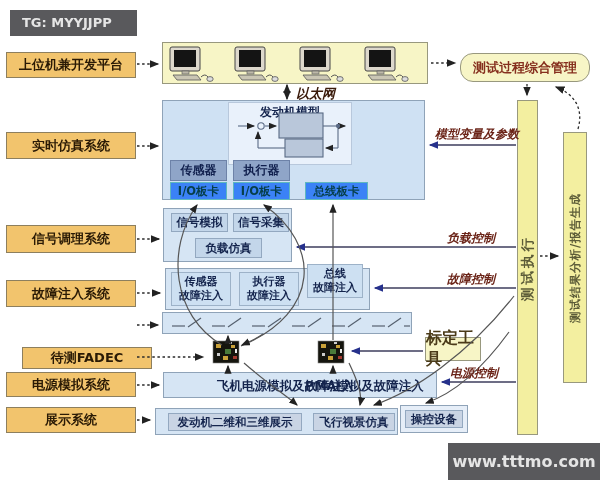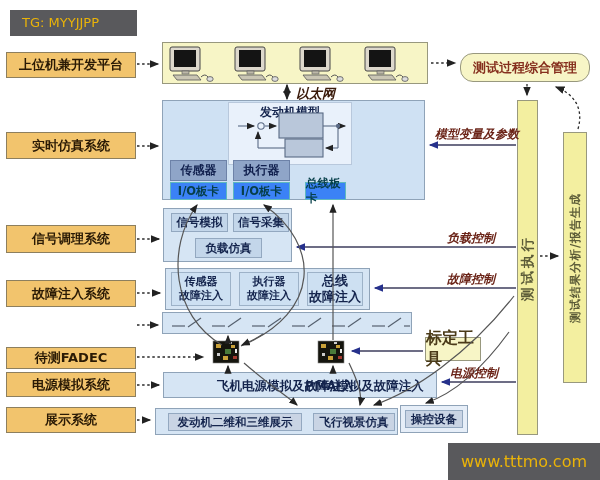--- a/index.html
+++ b/index.html
@@ -1,20 +1,20 @@
 <!DOCTYPE html>
 <html><head>
 <meta charset="utf-8">
 <style>
   html,body{margin:0;padding:0;background:#fff;}
   .stage{position:relative;width:600px;height:480px;background:#ffffff;overflow:hidden;
          font-family:"DejaVu Sans","Liberation Sans",sans-serif;}
   .abs{position:absolute;box-sizing:border-box;}
   
-  .badge{background:#59595c;color:#eab308;z-index:6;}
+  .badge{background:#59595c;color:#e5e5e5;z-index:6;font-weight:bold;}
   .badge-tg{left:10px;top:10px;width:127px;height:26px;font-size:13px;line-height:26px;padding-left:12px;}
   .badge-site{left:448px;top:443px;width:152px;height:37px;font-size:16px;line-height:37px;text-align:center;}
   
   .lbox{left:6px;width:130px;background:#f2c46d;border:1px solid #8d7f5e;
         color:#2a1a05;font-weight:bold;font-size:13px;display:flex;align-items:center;
         justify-content:center;z-index:2;white-space:nowrap;}
   
   .ybox{background:#f7f5c6;border:1px solid #98987e;z-index:1;}
   .ybar{background:#f3efa0;border:1px solid #98987e;z-index:1;}
   .vtext{position:absolute;left:50%;top:50%;transform:translate(-50%,-50%) rotate(-90deg);
@@ -42,52 +42,52 @@
 
 <div class="stage">
 
   <div class="abs badge badge-tg">TG: MYYJJPP</div>
   <div class="abs badge badge-site">www.tttmo.com</div>
 
   <div class="abs lbox" style="top:52px;height:26px;">上位机兼开发平台</div>
   <div class="abs lbox" style="top:132px;height:27px;">实时仿真系统</div>
   <div class="abs lbox" style="top:225px;height:28px;">信号调理系统</div>
   <div class="abs lbox" style="top:280px;height:27px;">故障注入系统</div>
-  <div class="abs lbox" style="top:347px;height:22px;">待测FADEC</div>
+  <div class="abs lbox" style="top:347px;height:22px;margin-left:16px;">待测FADEC</div>
   <div class="abs lbox" style="top:372px;height:25px;">电源模拟系统</div>
   <div class="abs lbox" style="top:407px;height:26px;">展示系统</div>
 
   <div class="abs ybox" style="left:162px;top:42px;width:266px;height:42px;"></div>
 
   <div class="abs alabel" style="left:296px;top:85px;font-size:13px;color:#3a1a0a;">以太网</div>
 
   <div class="abs bbox" style="left:162px;top:100px;width:263px;height:100px;"></div>
   <div class="abs inner-panel" style="left:228px;top:102px;width:124px;height:63px;"></div>
   <div class="abs" style="left:228px;top:104px;width:124px;text-align:center;color:#14244d;font-weight:bold;font-size:12px;z-index:3;">发动机模型</div>
   <div class="abs chip-slate" style="left:170px;top:160px;width:57px;height:21px;font-size:12px;">传感器</div>
   <div class="abs chip-slate" style="left:233px;top:160px;width:57px;height:21px;font-size:12px;">执行器</div>
   <div class="abs chip-cyan" style="left:170px;top:182px;width:57px;height:18px;font-size:11.5px;">I/O板卡</div>
   <div class="abs chip-cyan" style="left:233px;top:182px;width:57px;height:18px;font-size:11.5px;">I/O板卡</div>
-  <div class="abs chip-cyan" style="left:305px;top:182px;width:41px;height:18px;font-size:11.5px;">总线板卡</div>
+  <div class="abs chip-cyan" style="left:305px;top:182px;width:63px;height:18px;font-size:11.5px;">总线板卡</div>
 
   <div class="abs bbox" style="left:163px;top:208px;width:129px;height:54px;background:#d6e5f4;"></div>
   <div class="abs chip-lblue" style="left:171px;top:213px;width:57px;height:19px;font-size:11.5px;">信号模拟</div>
   <div class="abs chip-lblue" style="left:233px;top:213px;width:56px;height:19px;font-size:11.5px;">信号采集</div>
   <div class="abs chip-lblue" style="left:195px;top:238px;width:67px;height:20px;font-size:11.5px;">负载仿真</div>
 
   <div class="abs bbox" style="left:165px;top:268px;width:205px;height:42px;background:#d6e5f4;"></div>
   <div class="abs chip-pale" style="left:171px;top:272px;width:60px;height:34px;font-size:11px;">
     <span>传感器</span>
     <span>故障注入</span>
   </div>
   <div class="abs chip-pale" style="left:239px;top:272px;width:60px;height:34px;font-size:11px;">
     <span>执行器</span>
     <span>故障注入</span>
   </div>
-  <div class="abs chip-pale" style="left:307px;top:272px;width:56px;height:34px;font-size:13px;align-items:center;">
+  <div class="abs chip-pale" style="left:307px;top:264px;width:56px;height:34px;font-size:11px;align-items:center;">
     <span>总线</span>
     <span>故障注入</span>
   </div>
 
   <div class="abs bbox" style="left:162px;top:312px;width:250px;height:22px;background:#d6e5f4;"></div>
 
   <div class="abs bbox" style="left:163px;top:372px;width:274px;height:26px;background:#d6e5f4;"></div>
   <div class="abs ptext" style="left:173px;top:378px;margin-left:44px;">飞机电源模拟及故障注入</div>
   <div class="abs ptext" style="left:305px;top:378px;">PMA模拟及故障注入</div>
 

